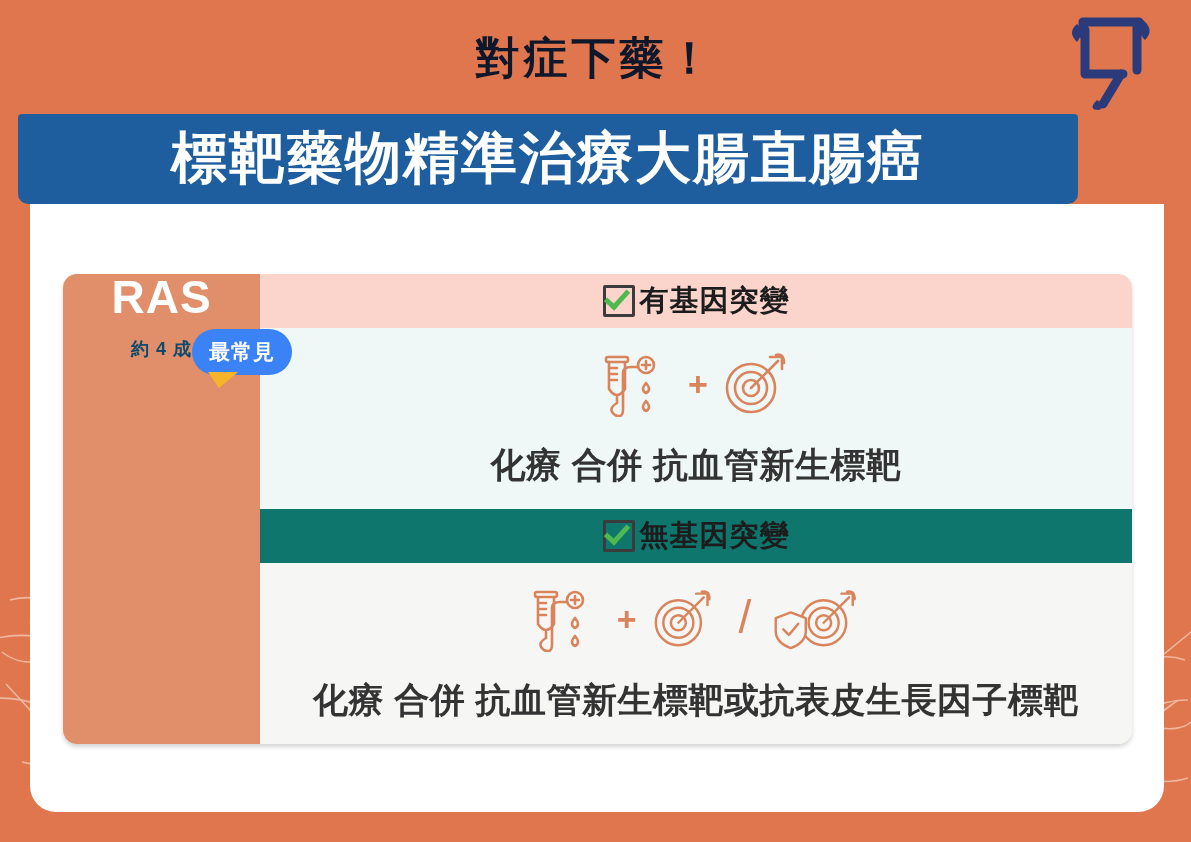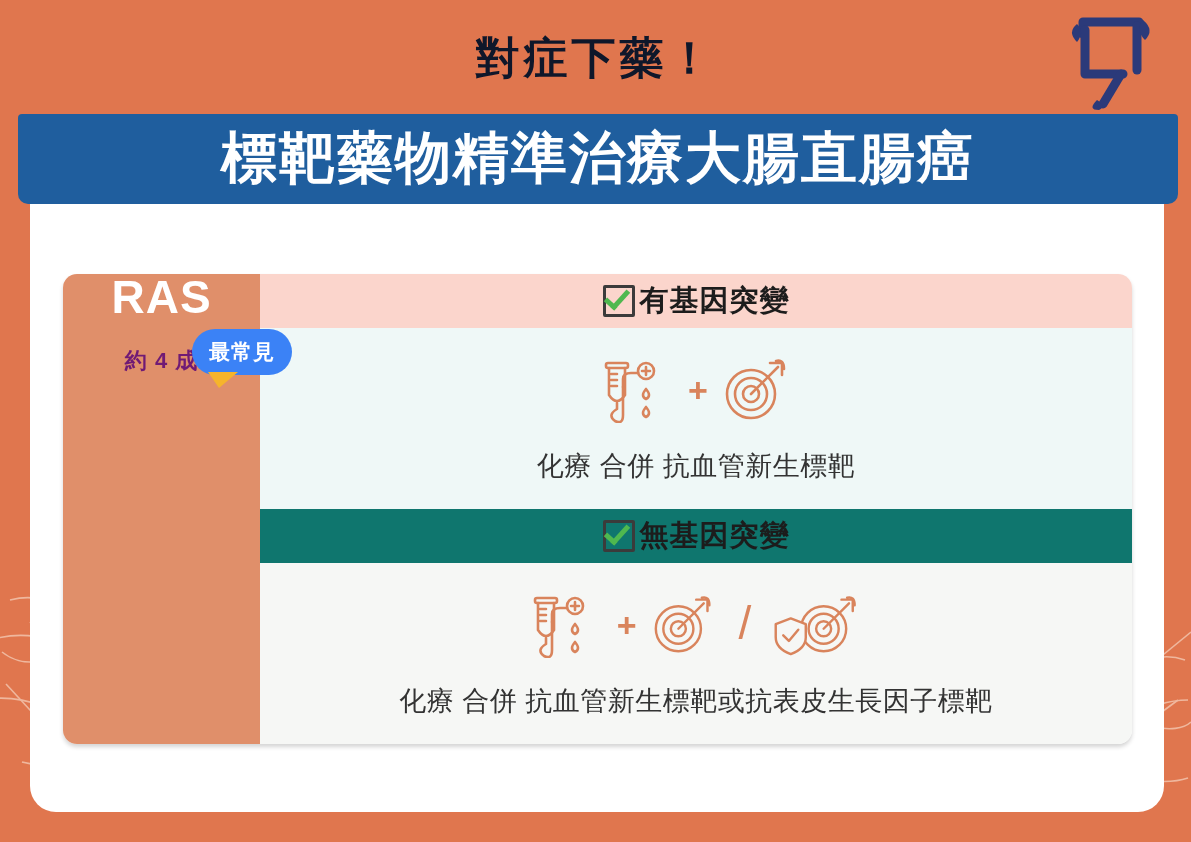--- a/index.html
+++ b/index.html
@@ -58,21 +58,21 @@
     line-height: 1.28;
     letter-spacing: 0.5px;
     font-family: "DejaVu Sans Mono", monospace;
     z-index: 2;
   }
 
   #title-bar {
     position: absolute;
     top: 114px;
     left: 18px;
-    width: 1160px;
+    width: 1060px;
     height: 90px;
     background: #1f5e9e;
     border-radius: 4px 4px 10px 10px;
     display: flex;
     align-items: center;
     justify-content: center;
   }
   #title-bar .title-text {
     color: #ffffff;
     font-size: 56px;
@@ -118,26 +118,26 @@
     gap: 6px;
   }
   #gene-name {
     color: #ffffff;
     font-size: 46px;
     font-weight: bold;
     letter-spacing: 1px;
     line-height: 1;
   }
   #gene-share {
-    color: #701a75;
-    font-size: 22px;
+    color: #0c4a6e;
+    font-size: 18px;
     font-weight: bold;
     letter-spacing: 1px;
     line-height: 1;
-    margin-top: 24px;
+    margin-top: 14px;
   }
 
   #rows {
     position: absolute;
     top: 0;
     left: 197px;
     width: 872px;
     height: 470px;
     border-radius: 0 14px 14px 0;
     overflow: hidden;
@@ -185,22 +185,22 @@
     justify-content: center;
   }
   .row-body .icons {
     height: 72px;
     display: flex;
     align-items: center;
     justify-content: center;
     gap: 10px;
   }
   .row-body .treatment-text {
-    font-size: 27px;
-    font-weight: normal;
+    font-size: 35px;
+    font-weight: bold;
     color: #333333;
     letter-spacing: 0.5px;
     margin-top: 22px;
     white-space: nowrap;
   }
   .plus-sign {
     color: #d9845c;
     font-size: 34px;
     font-weight: bold;
     line-height: 1;

